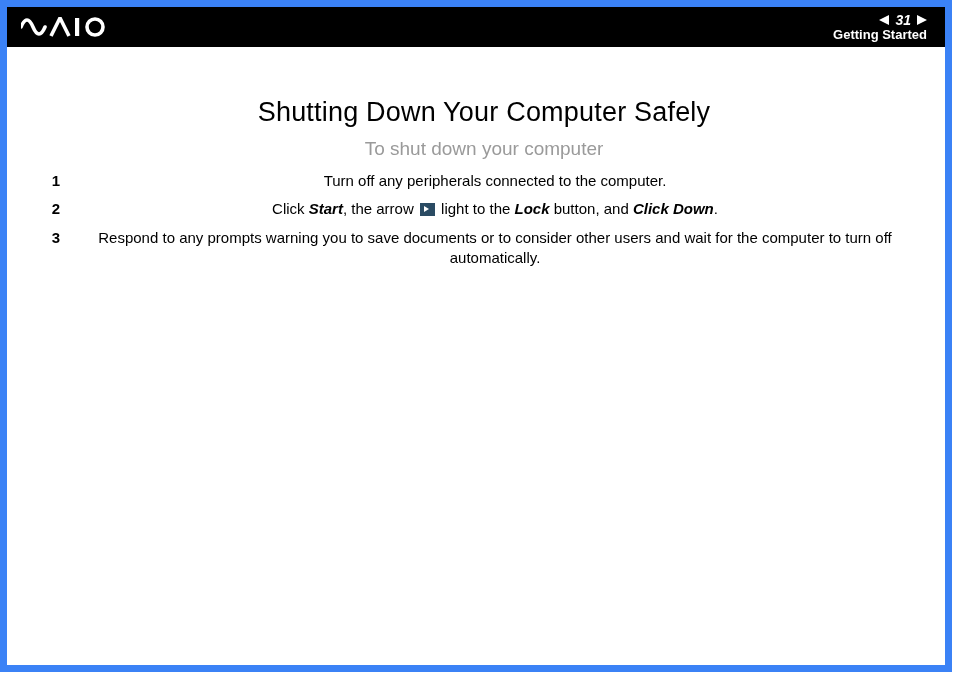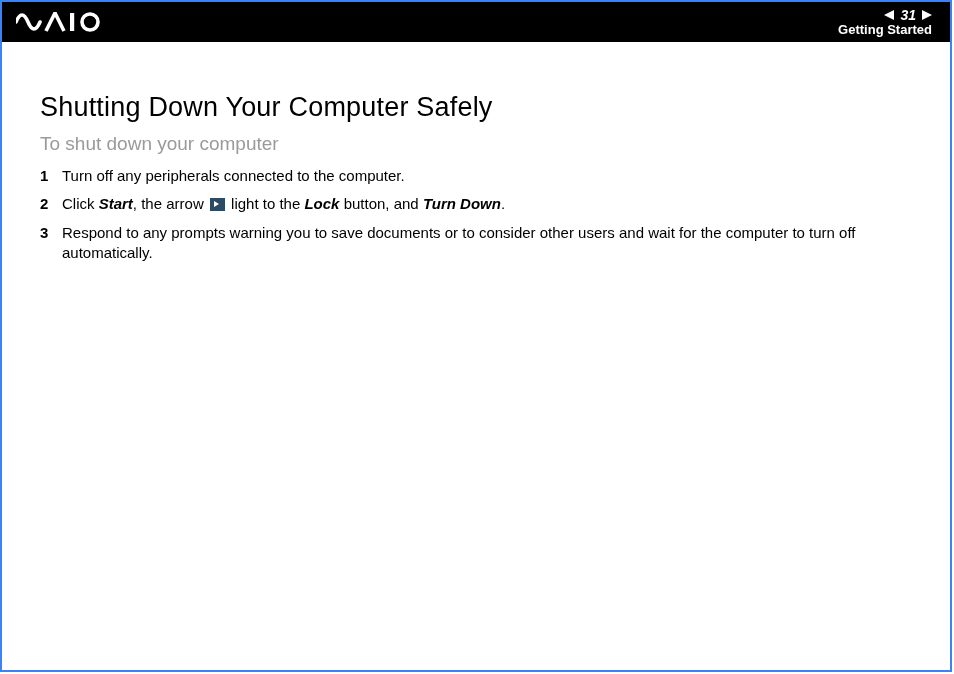--- a/index.html
+++ b/index.html
@@ -6,21 +6,21 @@
     margin: 0;
     padding: 0;
     width: 954px;
     height: 674px;
     background: #fff;
     font-family: Arial, Helvetica, sans-serif;
     color: #000;
     overflow: hidden;
   }
   .page {
-    border: 2px solid #3b82f6;
+    border: 7px solid #3b82f6;
     width: 952px;
     height: 672px;
     box-sizing: border-box;
     position: relative;
   }
   .header-bar {
     background: #000;
     color: #fff;
     height: 40px;
     display: flex;
@@ -54,20 +54,21 @@
     font-weight: bold;
     font-size: 14px;
     padding: 0 2px;
   }
   .section-name {
     font-weight: bold;
     font-size: 13px;
   }
   .content {
     padding: 50px 22px 0 38px;
+    text-align: center;
   }
   h1.title {
     font-size: 27px;
     font-weight: normal;
     margin: 0 0 10px 0;
     letter-spacing: 0.2px;
   }
   .intro {
     font-size: 15px;
     margin: 0 0 16px 0;
@@ -150,21 +151,21 @@
     <h2 class="subhead">To shut down your computer</h2>
 
     <ol class="steps">
       <li>
         <span class="step-num">1</span>
         <span class="step-body">Turn off any peripherals connected to the computer.</span>
       </li>
       <li>
         <span class="step-num">2</span>
         <span class="step-body">
-          <span>Click </span><b>Start</b><span>, the arrow </span><span class="arrow-icon"></span><span> light to the </span><b>Lock</b><span> button, and </span><b>Turn Down</b><span>.</span>
+          <span>Click </span><b>Start</b><span>, the arrow </span><span class="arrow-icon"></span><span> light to the </span><b>Lock</b><span> button, and </span><b>Click Down</b><span>.</span>
         </span>
       </li>
       <li>
         <span class="step-num">3</span>
         <span class="step-body">
           <span>Respond to any prompts warning you to save documents or to consider other users and wait for the computer to turn off automatically.</span><br>
         </span>
       </li>
     </ol>
   </div>

